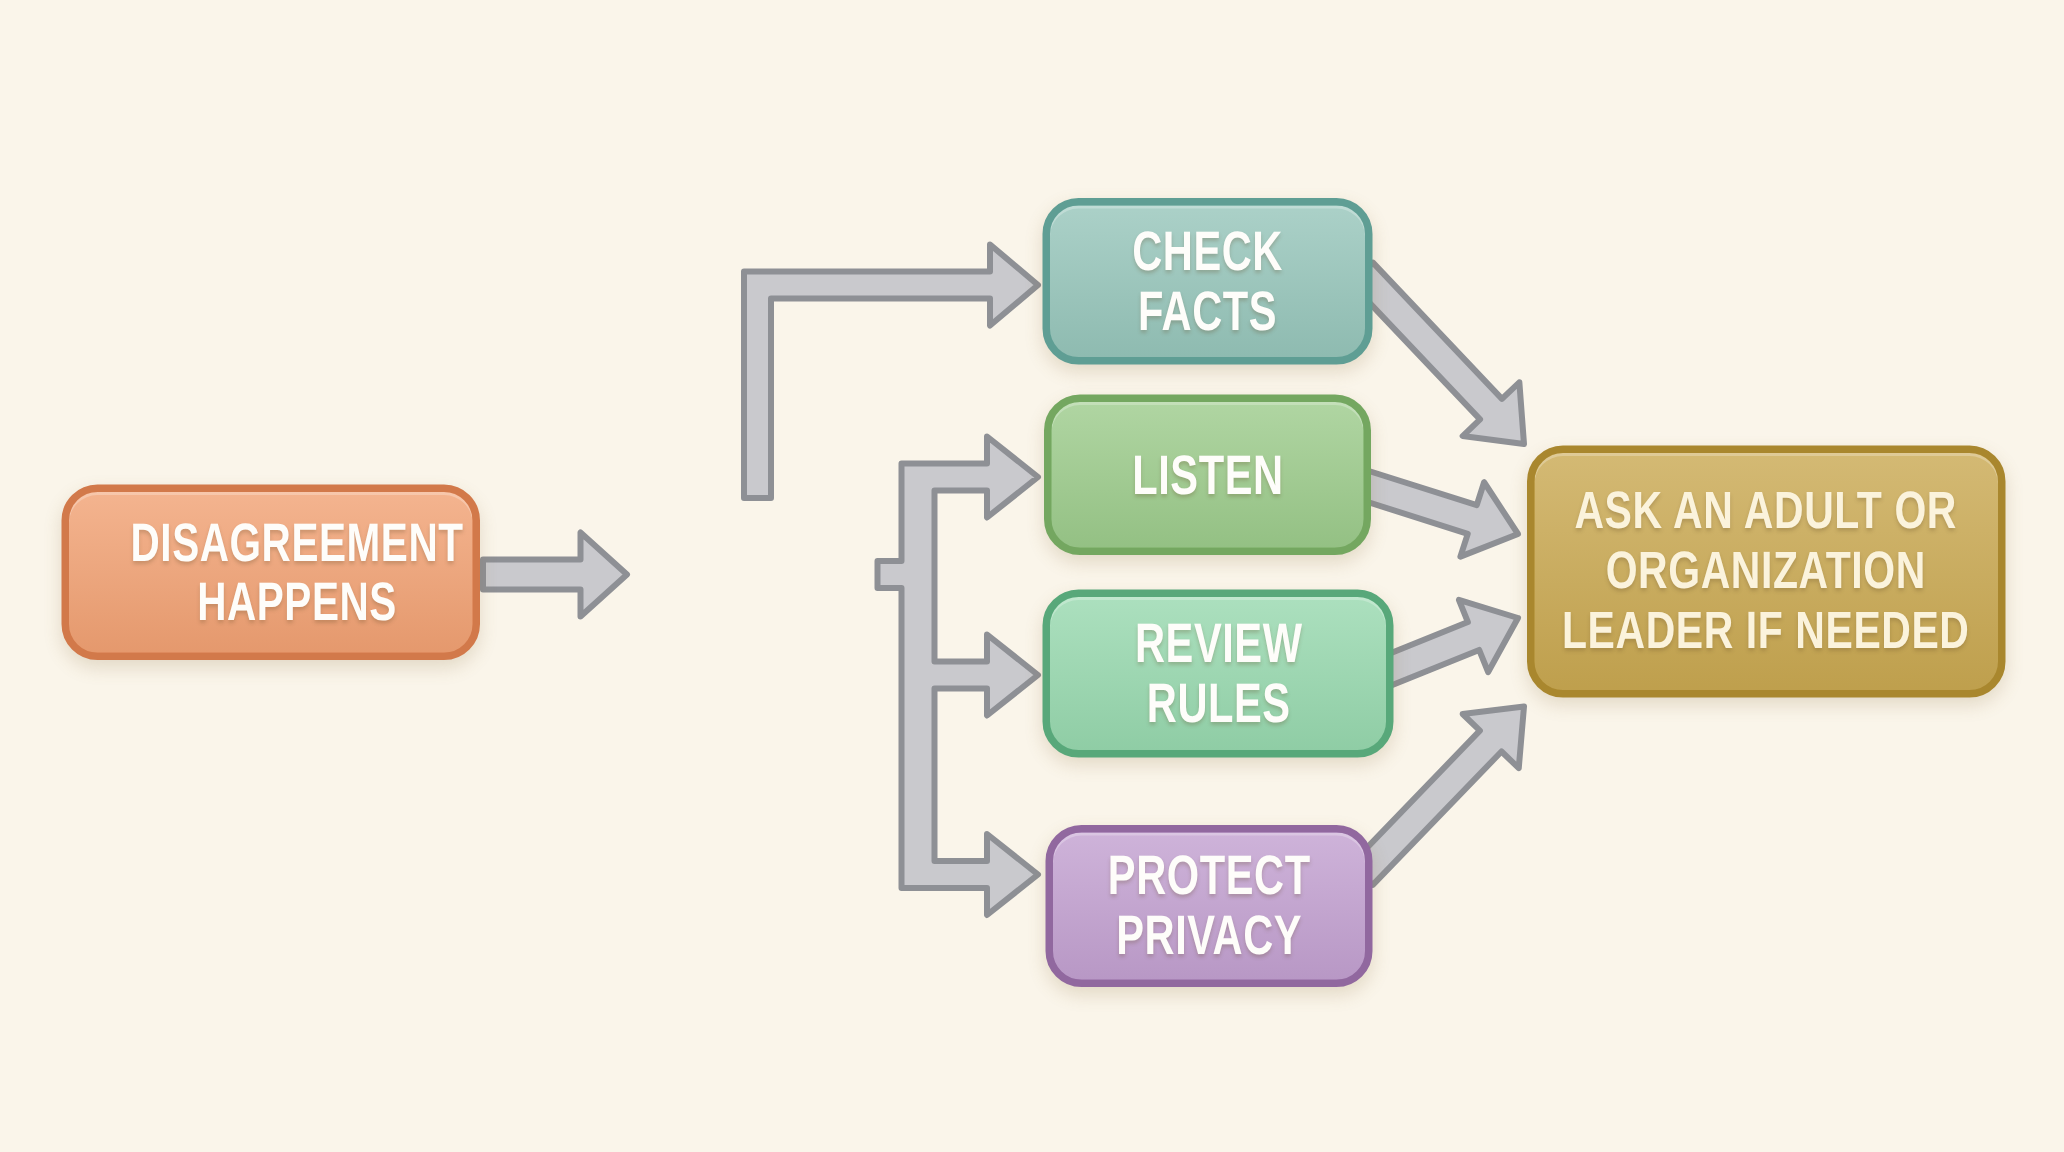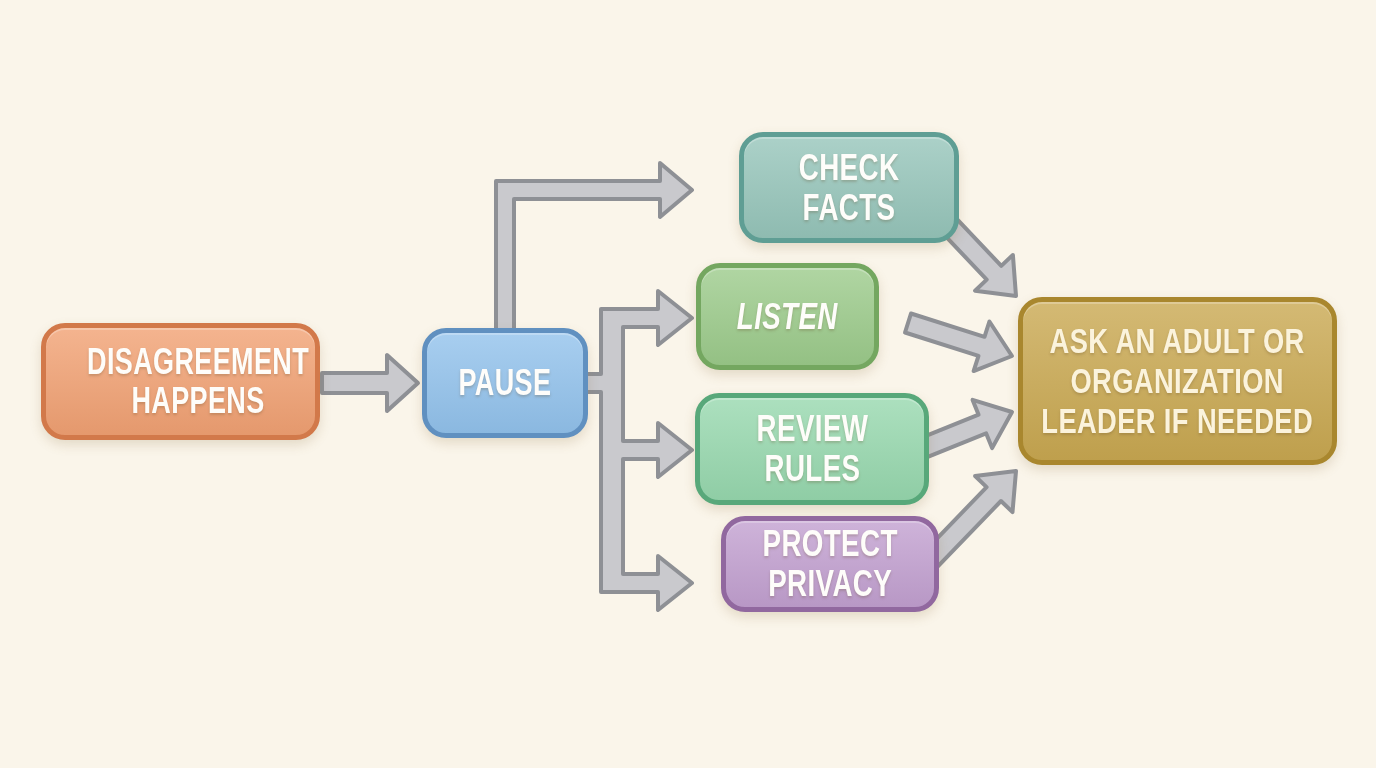--- a/index.html
+++ b/index.html
@@ -40,23 +40,23 @@
     transform: scaleX(0.75);
     transform-origin: center;
     white-space: nowrap;
     text-shadow: 0 2px 3px rgba(100,75,40,0.25);
   }
   #n-disagreement     { left: 41px;   top: 323px; width: 279px; height: 117px; }
   #n-disagreement .label { font-size: 36px; }
   #n-pause            { left: 422px;  top: 328px; width: 166px; height: 110px; }
   #n-pause .label     { font-size: 36px; }
   #n-check-facts      { left: 695px;  top: 132px; width: 220px; height: 111px; }
-  #n-listen           { left: 696px;  top: 263px; width: 183px; height: 107px; font-style: italic; }
+  #n-listen           { left: 696px;  top: 263px; width: 218px; height: 107px; }
   #n-review-rules     { left: 695px;  top: 393px; width: 234px; height: 112px; }
-  #n-protect-privacy  { left: 697px;  top: 516px; width: 218px; height: 96px; margin-left: 24px; }
+  #n-protect-privacy  { left: 697px;  top: 550px; width: 218px; height: 108px; }
   #n-ask-adult        { left: 1018px; top: 297px; width: 319px; height: 168px; }
   #n-ask-adult .label { font-size: 35px; line-height: 1.14; transform: scaleX(0.78); }
 </style>
 </head>
 <body>
 
 <div class="canvas" id="canvas" style="background: rgb(250, 245, 234);">
 
   <svg id="arrows-layer" width="1376" height="768" viewBox="0 0 1376 768">
       <path d="M322.0,393.0L387.0,393.0L387.0,411.0L418.0,383.0L387.0,355.0L387.0,373.0L322.0,373.0Z" fill="#c9c9cd" stroke="#8e9095" stroke-width="4" stroke-linejoin="round"></path>
@@ -68,27 +68,22 @@
       <path d="M915.2,589.9L1001.0,501.0L1012.5,512.1L1016.0,471.0L975.1,476.0L986.6,487.1L900.8,576.1Z" fill="#c9c9cd" stroke="#8e9095" stroke-width="4" stroke-linejoin="round"></path>
     </svg>
 
   <div class="node" id="n-disagreement" style="background-color: rgb(241, 161, 115); border-color: rgb(210, 121, 74); color: rgb(254, 253, 250); padding-left: 36px;">
     <div class="label">
       <span>DISAGREEMENT</span><br>
       <span>HAPPENS</span>
     </div>
   </div>
 
-  <div class="node" id="n-pause" style="background-color: rgb(146, 194, 236); border-color: rgb(96, 144, 192); color: rgb(254, 253, 250);">
-    <div class="label">
-      <span>PAUSE</span>
-    </div>
-  </div>
 
-  <div class="node" id="n-check-facts" style="background-color: rgb(150, 197, 186); border-color: rgb(95, 158, 148); color: rgb(254, 253, 250); margin-left: 44px;">
+  <div class="node" id="n-check-facts" style="background-color: rgb(150, 197, 186); border-color: rgb(95, 158, 148); color: rgb(254, 253, 250);">
     <div class="label">
       <span>CHECK</span><br>
       <span>FACTS</span>
     </div>
   </div>
 
   <div class="node" id="n-listen" style="background-color: rgb(156, 203, 139); border-color: rgb(116, 167, 96); color: rgb(254, 253, 250);">
     <div class="label">
       <span>LISTEN</span>
     </div>

